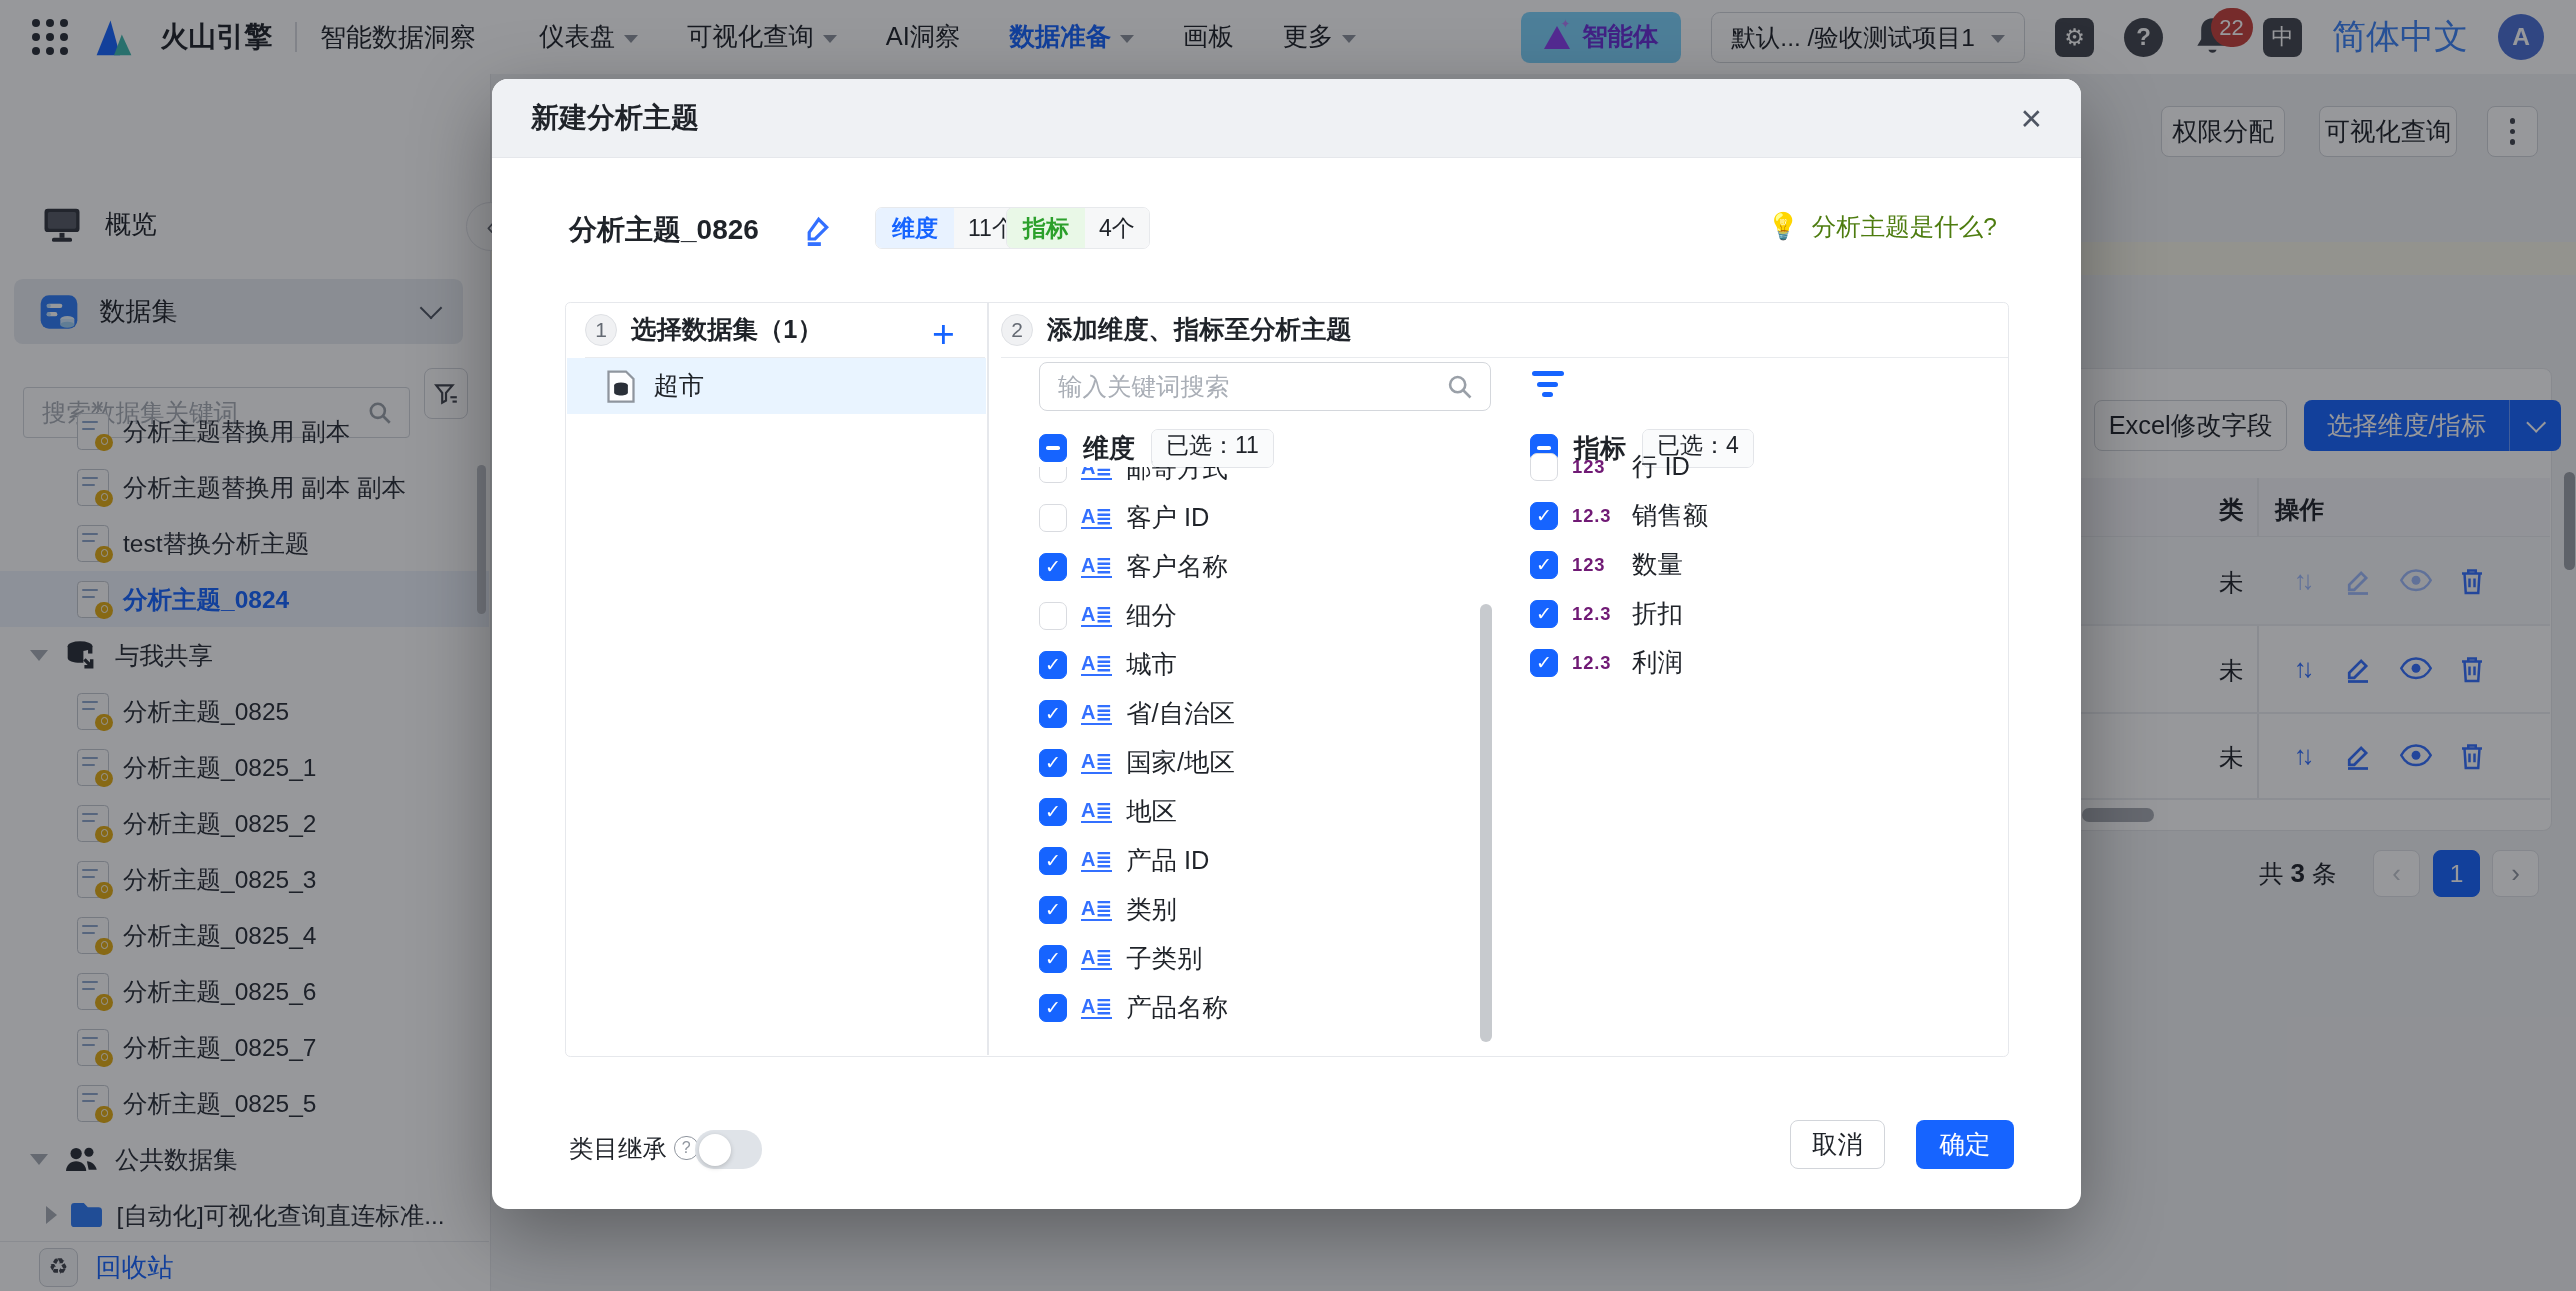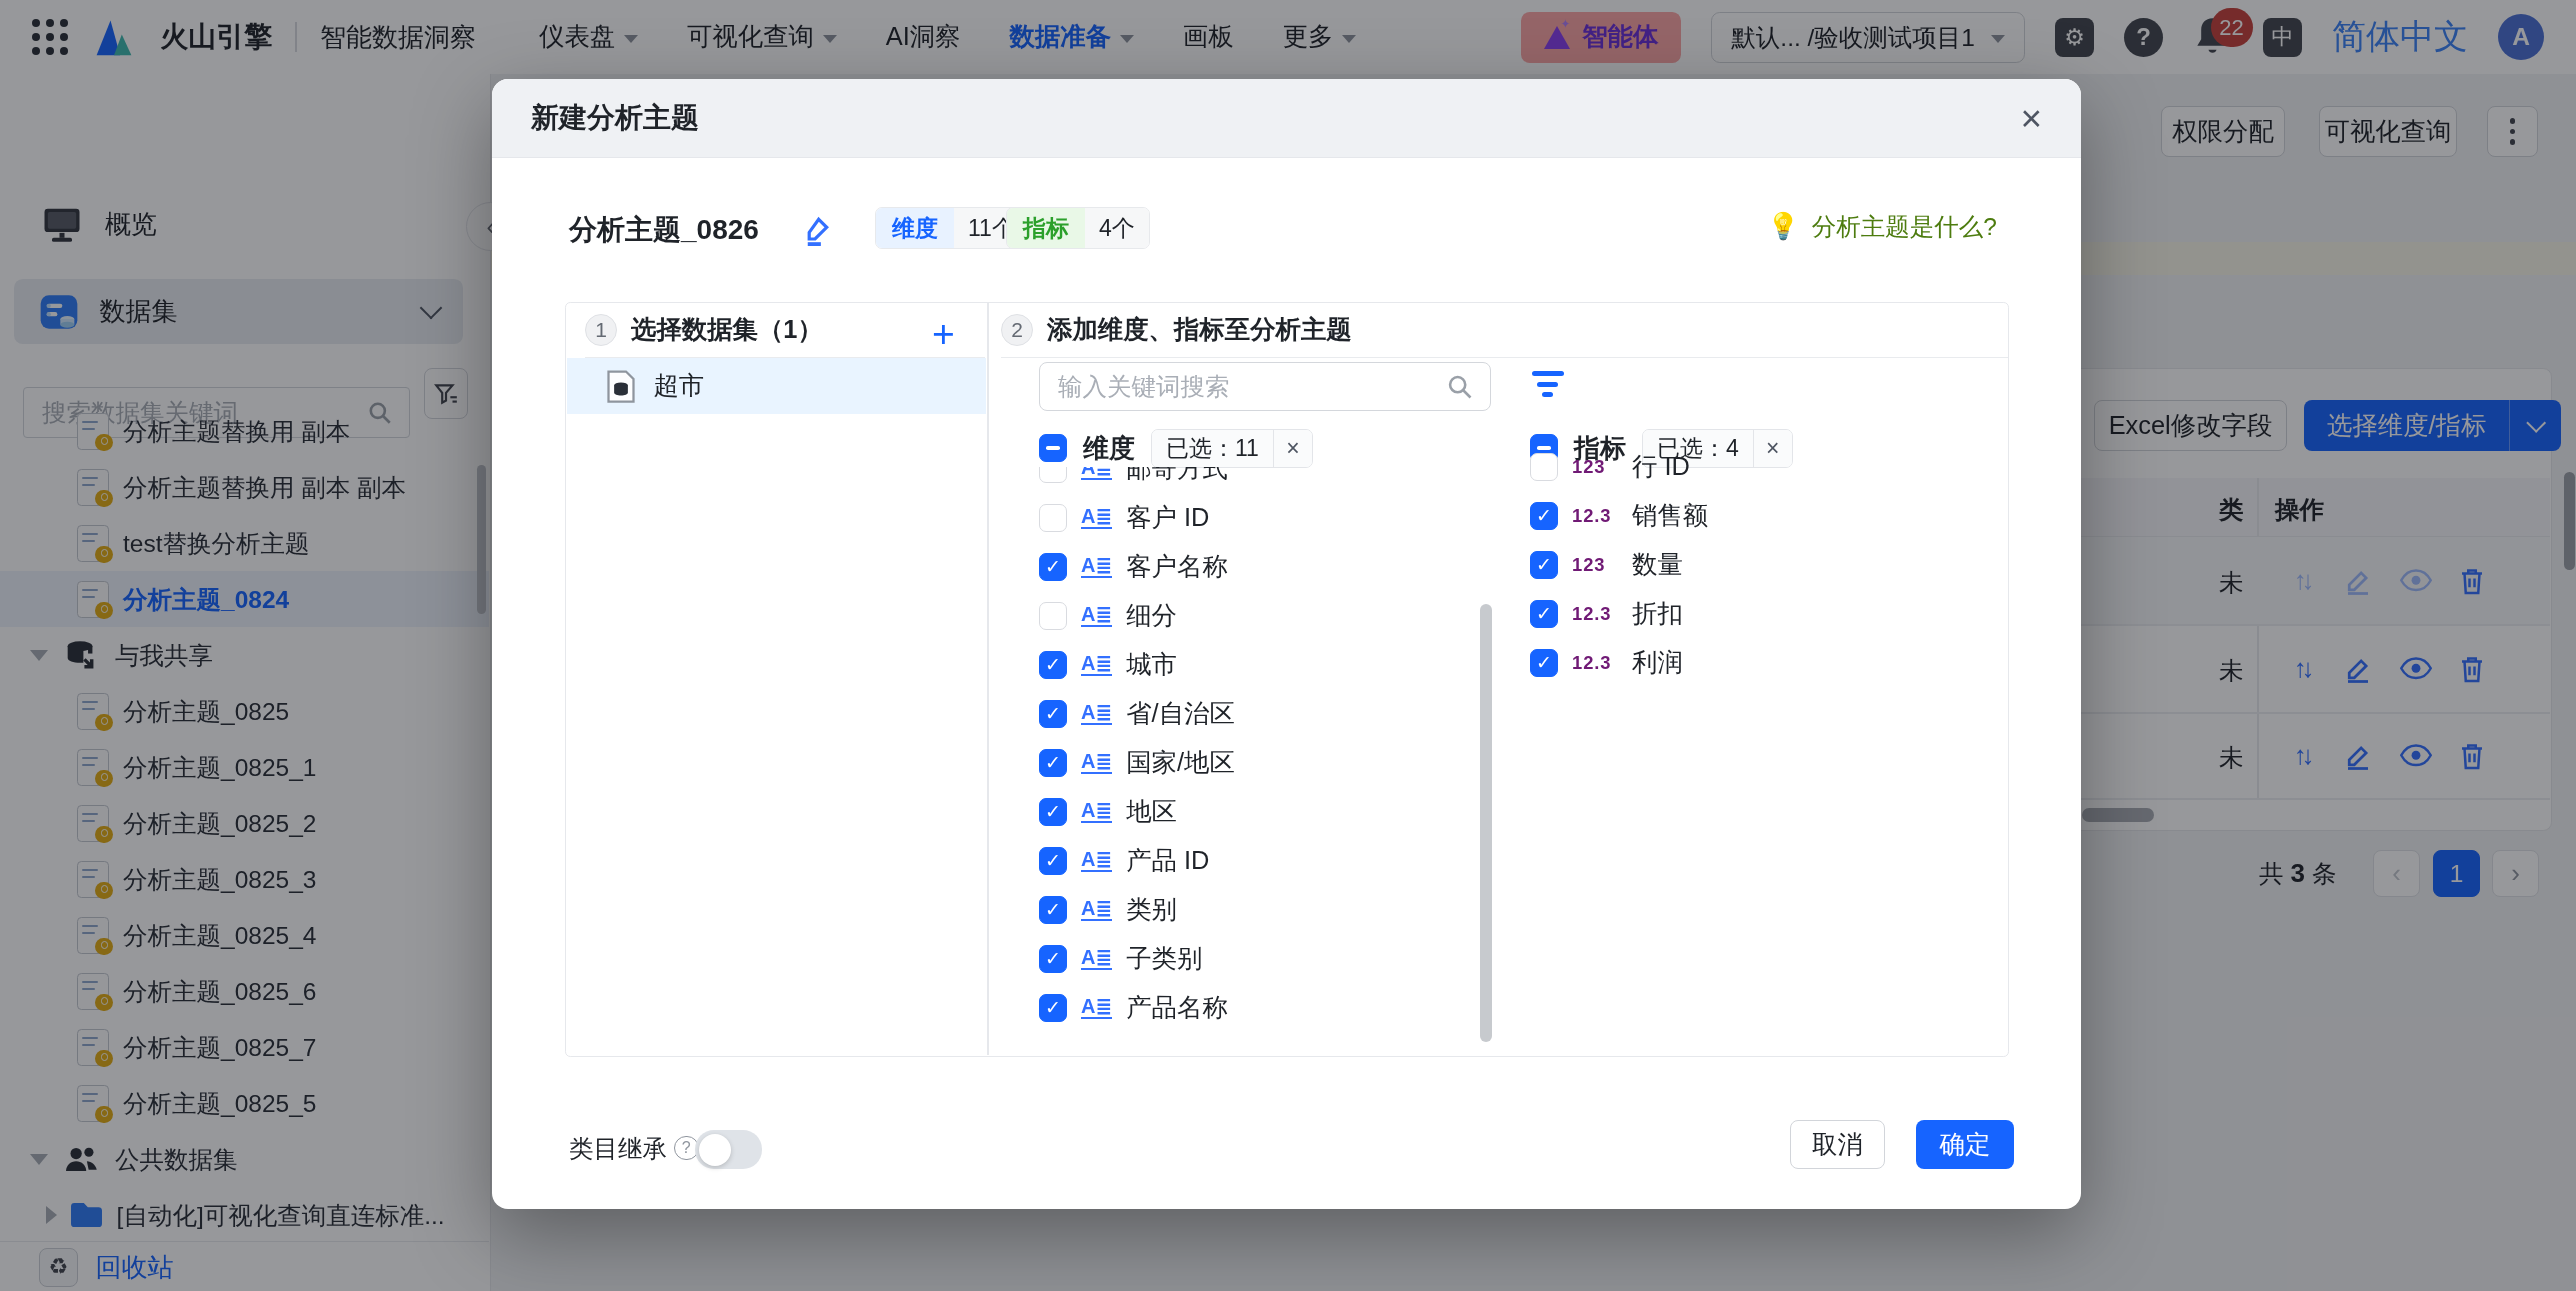--- a/index.html
+++ b/index.html
@@ -13,21 +13,21 @@
   .grid-ic{display:grid;grid-template-columns:repeat(3,8px);grid-gap:6.1px;}
   .grid-ic i{width:8px;height:8px;border-radius:50%;background:#2a2f38;}
   .brand{font-size:28px;font-weight:bold;color:#1f2329;white-space:nowrap;}
   .vdiv{width:1.8px;height:30px;background:#d8dbe0;}
   .product{font-size:26px;color:#1f2329;white-space:nowrap;}
   .nav{display:flex;align-items:center;gap:49px;margin-left:40px;}
   .nav-item{font-size:25.4px;color:#1f2329;display:flex;align-items:center;gap:8.8px;cursor:pointer;white-space:nowrap;}
   .nav-item.active{color:#1664ff;font-weight:bold;}
   .caret{width:0;height:0;border-left:7px solid transparent;border-right:7px solid transparent;border-top:8.8px solid #8f959e;margin-top:3.5px;}
   .tb-right{display:flex;align-items:center;gap:30px;}
-  .agent{height:51px;padding:0 23px;border-radius:8.8px;background:#fca5a5;display:flex;gap:12.3px;align-items:center;
+  .agent{height:51px;padding:0 23px;border-radius:8.8px;background:#7dd3fc;display:flex;gap:12.3px;align-items:center;
     font-size:25.4px;color:#6a2fd8;font-weight:bold;}
   .agent-ic{width:0;height:0;border-left:13px solid transparent;border-right:13px solid transparent;border-bottom:23px solid #8a3ff0;position:relative;}
   .agent-ic::after{content:"✦";position:absolute;left:3.5px;top:-8.8px;font-size:12.3px;color:#b07ef7;}
   .proj{height:49px;padding:0 19px;border:1.8px solid #d2d5da;border-radius:8.8px;display:flex;align-items:center;gap:16px;
     font-size:24.5px;color:#1f2329;background:#fff;white-space:nowrap;}
   .sqic{width:39px;height:39px;border-radius:8px;background:#42464e;color:#fff;display:flex;align-items:center;justify-content:center;font-size:23px;}
   .cic{width:39px;height:39px;border-radius:50%;background:#42464e;color:#fff;display:flex;align-items:center;justify-content:center;font-size:24px;font-weight:bold;}
   .ic-gear::before{content:"⚙";}
   .ic-qmark::before{content:"?";}
   .ic-zh::before{content:"中";font-size:22px;}
@@ -146,21 +146,21 @@
   .m-filter i{display:block;height:5.3px;border-radius:2.6px;background:#1664ff;}
   .m-filter i:nth-child(1){width:32px;} .m-filter i:nth-child(2){width:21px;} .m-filter i:nth-child(3){width:10.5px;}
   .cb{width:28px;height:28px;border:1.8px solid #d9dbe0;border-radius:7px;background:#fff;box-sizing:border-box;flex:none;
     display:flex;align-items:center;justify-content:center;color:#fff;font-size:19px;font-weight:bold;}
   .cb.on{background:#1664ff;border-color:#1664ff;}
   .cb.on::after{content:"✓";}
   .cb.ind{background:#1664ff;border-color:#1664ff;}
   .cb.ind::after{content:"";width:14px;height:4.4px;background:#fff;border-radius:1.8px;}
   .grouphead{position:absolute;top:122px;height:46px;display:flex;align-items:center;gap:16px;}
   .grouptitle{font-size:26px;font-weight:bold;color:#1f2329;}
-  .selpill{display:flex;height:39px;border:1.8px solid #e3e5e9;border-radius:7px;overflow:hidden;box-sizing:border-box;}
+  .selpill{display:flex;height:39px;border:1.8px solid #e3e5e9;border-radius:7px;overflow:hidden;box-sizing:border-box;flex-direction:column;}
   .selpill .t{padding:0 14px;display:flex;align-items:center;font-size:23px;color:#1f2329;background:#fafbfc;}
   .selpill .x{padding:0 12.3px;display:flex;align-items:center;font-size:23px;color:#4e5562;background:#fafbfc;border-left:1.8px solid #e3e5e9;}
   .selpill .x::before{content:"×";}
   .dimclip{position:absolute;left:473px;top:164px;width:464px;height:575px;overflow:hidden;}
   .fieldrow{height:49px;display:flex;align-items:center;gap:14px;font-size:25.4px;color:#1f2329;white-space:nowrap;}
   .fieldrow:first-child{margin-top:-23px;}
   .aeq{color:#3370ff;font-size:20px;font-weight:bold;border-bottom:2.6px solid #3370ff;line-height:1.05;padding-bottom:0.9px;flex:none;}
   .metlist{position:absolute;left:964px;top:162px;width:456px;}
   .mic{color:#701a75;font-size:18.4px;font-weight:bold;width:46px;flex:none;letter-spacing:0.9px;}
   .dimscroll{position:absolute;left:914px;top:301px;width:12.3px;height:438px;border-radius:6.1px;background:#c7cace;}

